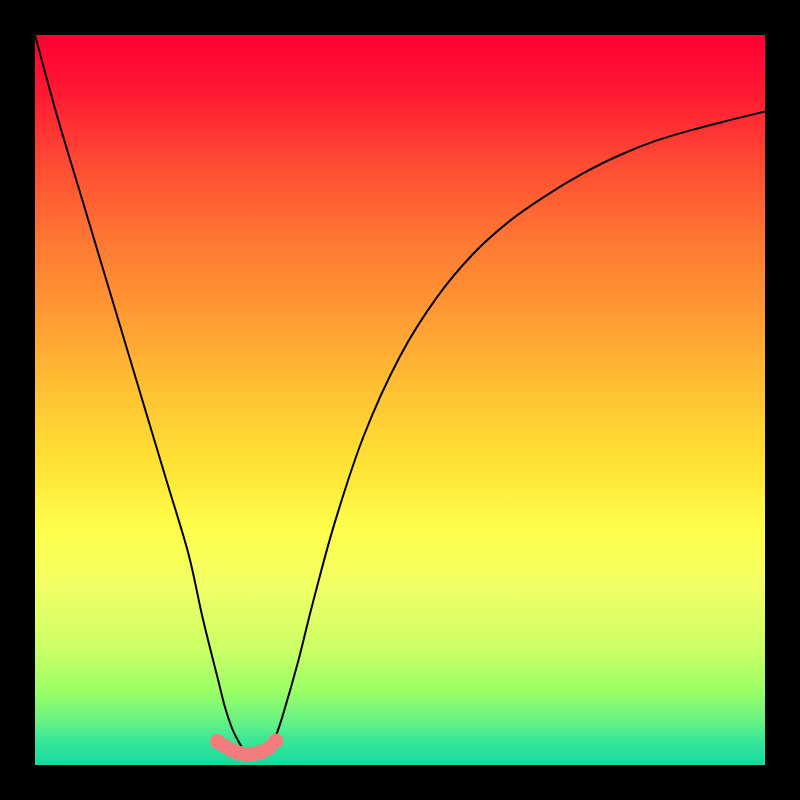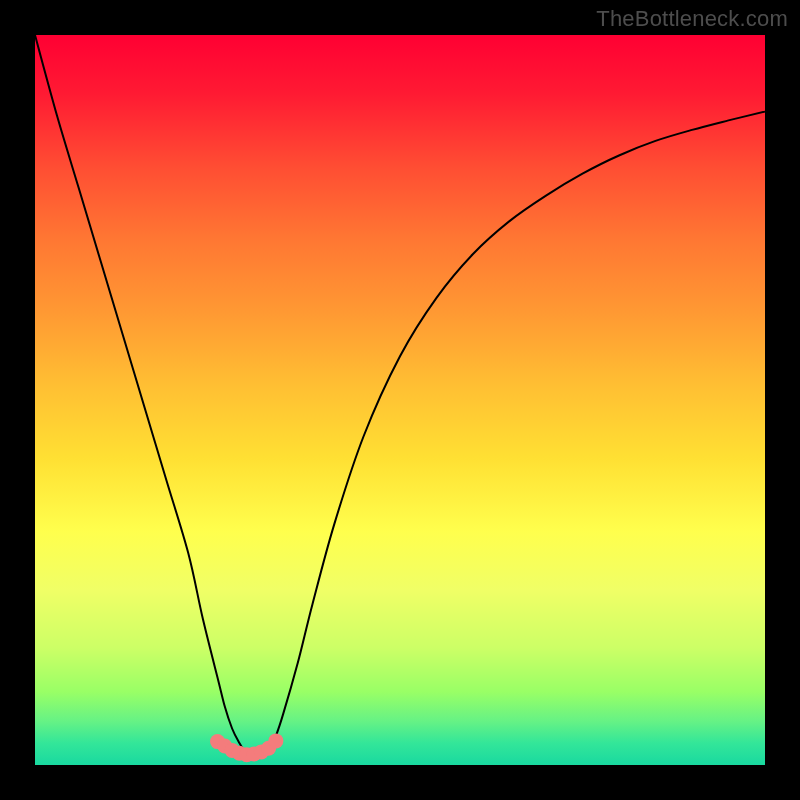--- a/index.html
+++ b/index.html
@@ -78,15 +78,14 @@
           <circle cx="204.4" cy="718.3" r="7.5" fill="#f47c7c"></circle>
           <circle cx="211.7" cy="719.8" r="7.5" fill="#f47c7c"></circle>
           <circle cx="219.0" cy="719.0" r="7.5" fill="#f47c7c"></circle>
           <circle cx="226.3" cy="716.9" r="7.5" fill="#f47c7c"></circle>
           <circle cx="233.6" cy="713.2" r="7.5" fill="#f47c7c"></circle>
           <circle cx="240.9" cy="705.9" r="7.5" fill="#f47c7c"></circle>
         </g>
     </svg>
   </div>
 
-  <div class="watermark">TheBottleneck.com</div>
 
 </div>
 
 </body></html>

